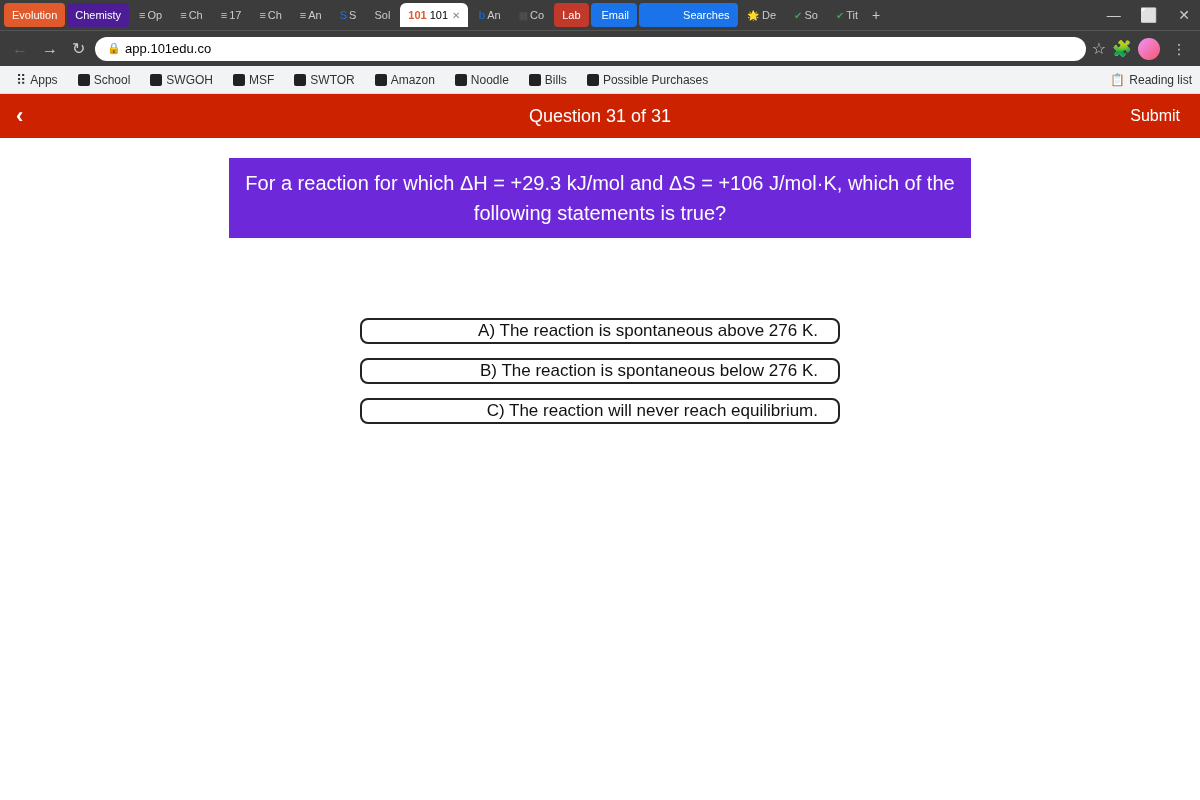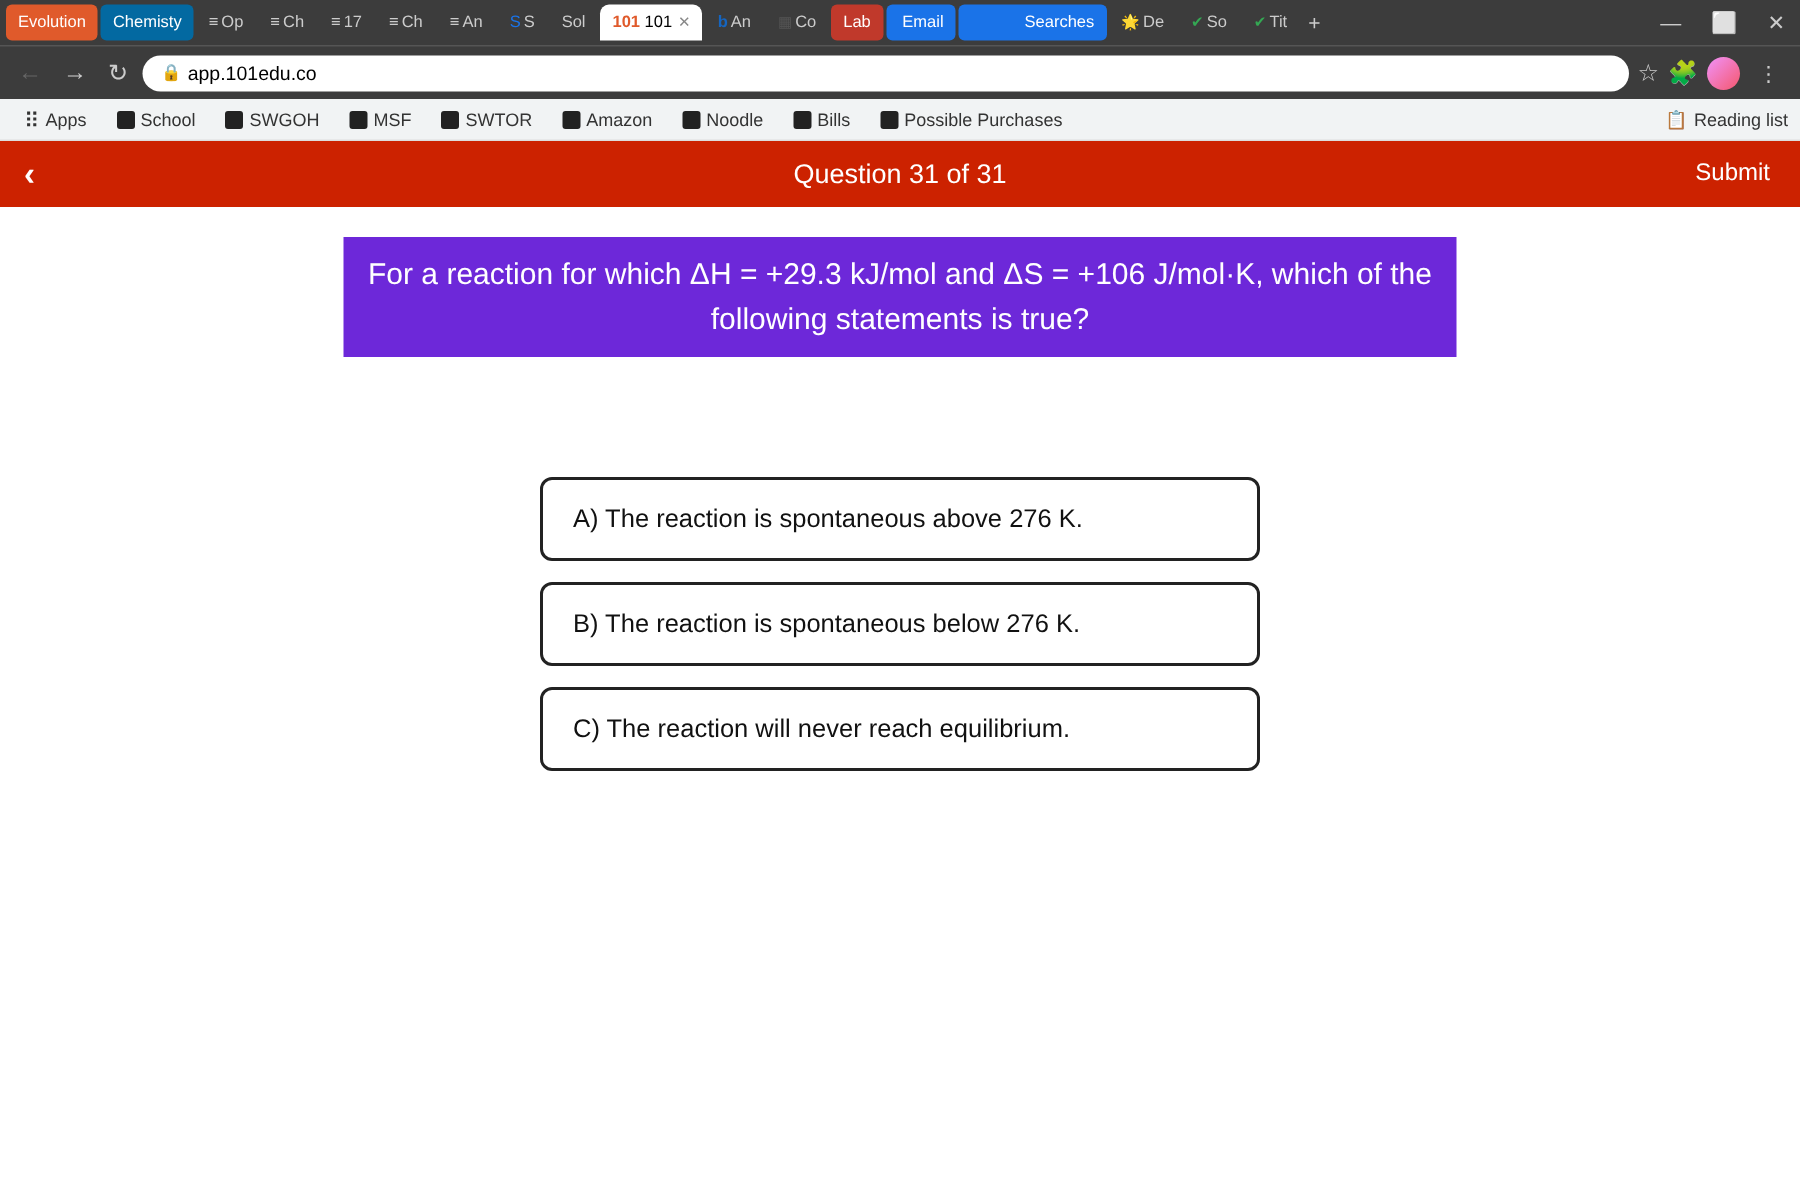--- a/index.html
+++ b/index.html
@@ -29,21 +29,21 @@
       cursor: pointer;
       white-space: nowrap;
       background: transparent;
       text-align: right;
     }
     .tab.active {
       background: #fff;
       color: #000;
     }
     .tab.colored-evolution { background: #e05a2b; color: #fff; border-radius: 4px; }
-    .tab.colored-chemistry { background: #0369a1; color: #fff; border-radius: 4px; }
+    .tab.colored-chemistry { background: #4c1d95; color: #fff; border-radius: 4px; }
     .tab.colored-lab { background: #c0392b; color: #fff; border-radius: 4px; }
     .tab.colored-email { background: #1a73e8; color: #fff; border-radius: 4px; padding-left: 11px; }
     .tab.colored-searches { background: #1a73e8; color: #fff; border-radius: 4px; padding-left: 44px; }
     .tab-close { margin-left: 4px; font-size: 10px; color: #888; }
     .tab-bar-controls { display: flex; align-items: center; margin-left: auto; gap: 8px; }
     .tab-bar-btn { color: #ccc; font-size: 14px; cursor: pointer; padding: 0 4px; }
 
     
     .address-bar {
       display: flex;
@@ -177,26 +177,26 @@
     .answers-container {
       display: flex;
       flex-direction: column;
       gap: 14px;
       margin-top: 60px;
       width: 480px;
     }
     .answer-option {
       border: 2px solid #222;
       border-radius: 8px;
-      padding: 16px 20px;
+      padding: 1px 20px;
       font-size: 17px;
       color: #111;
       cursor: pointer;
       background: #fff;
-      text-align: left;
+      text-align: right;
     }
     .window-ctrl-btn {
       color: #ccc;
       font-size: 14px;
       cursor: pointer;
       padding: 0 6px;
     }
     .profile-avatar {
       width: 22px;
       height: 22px;

